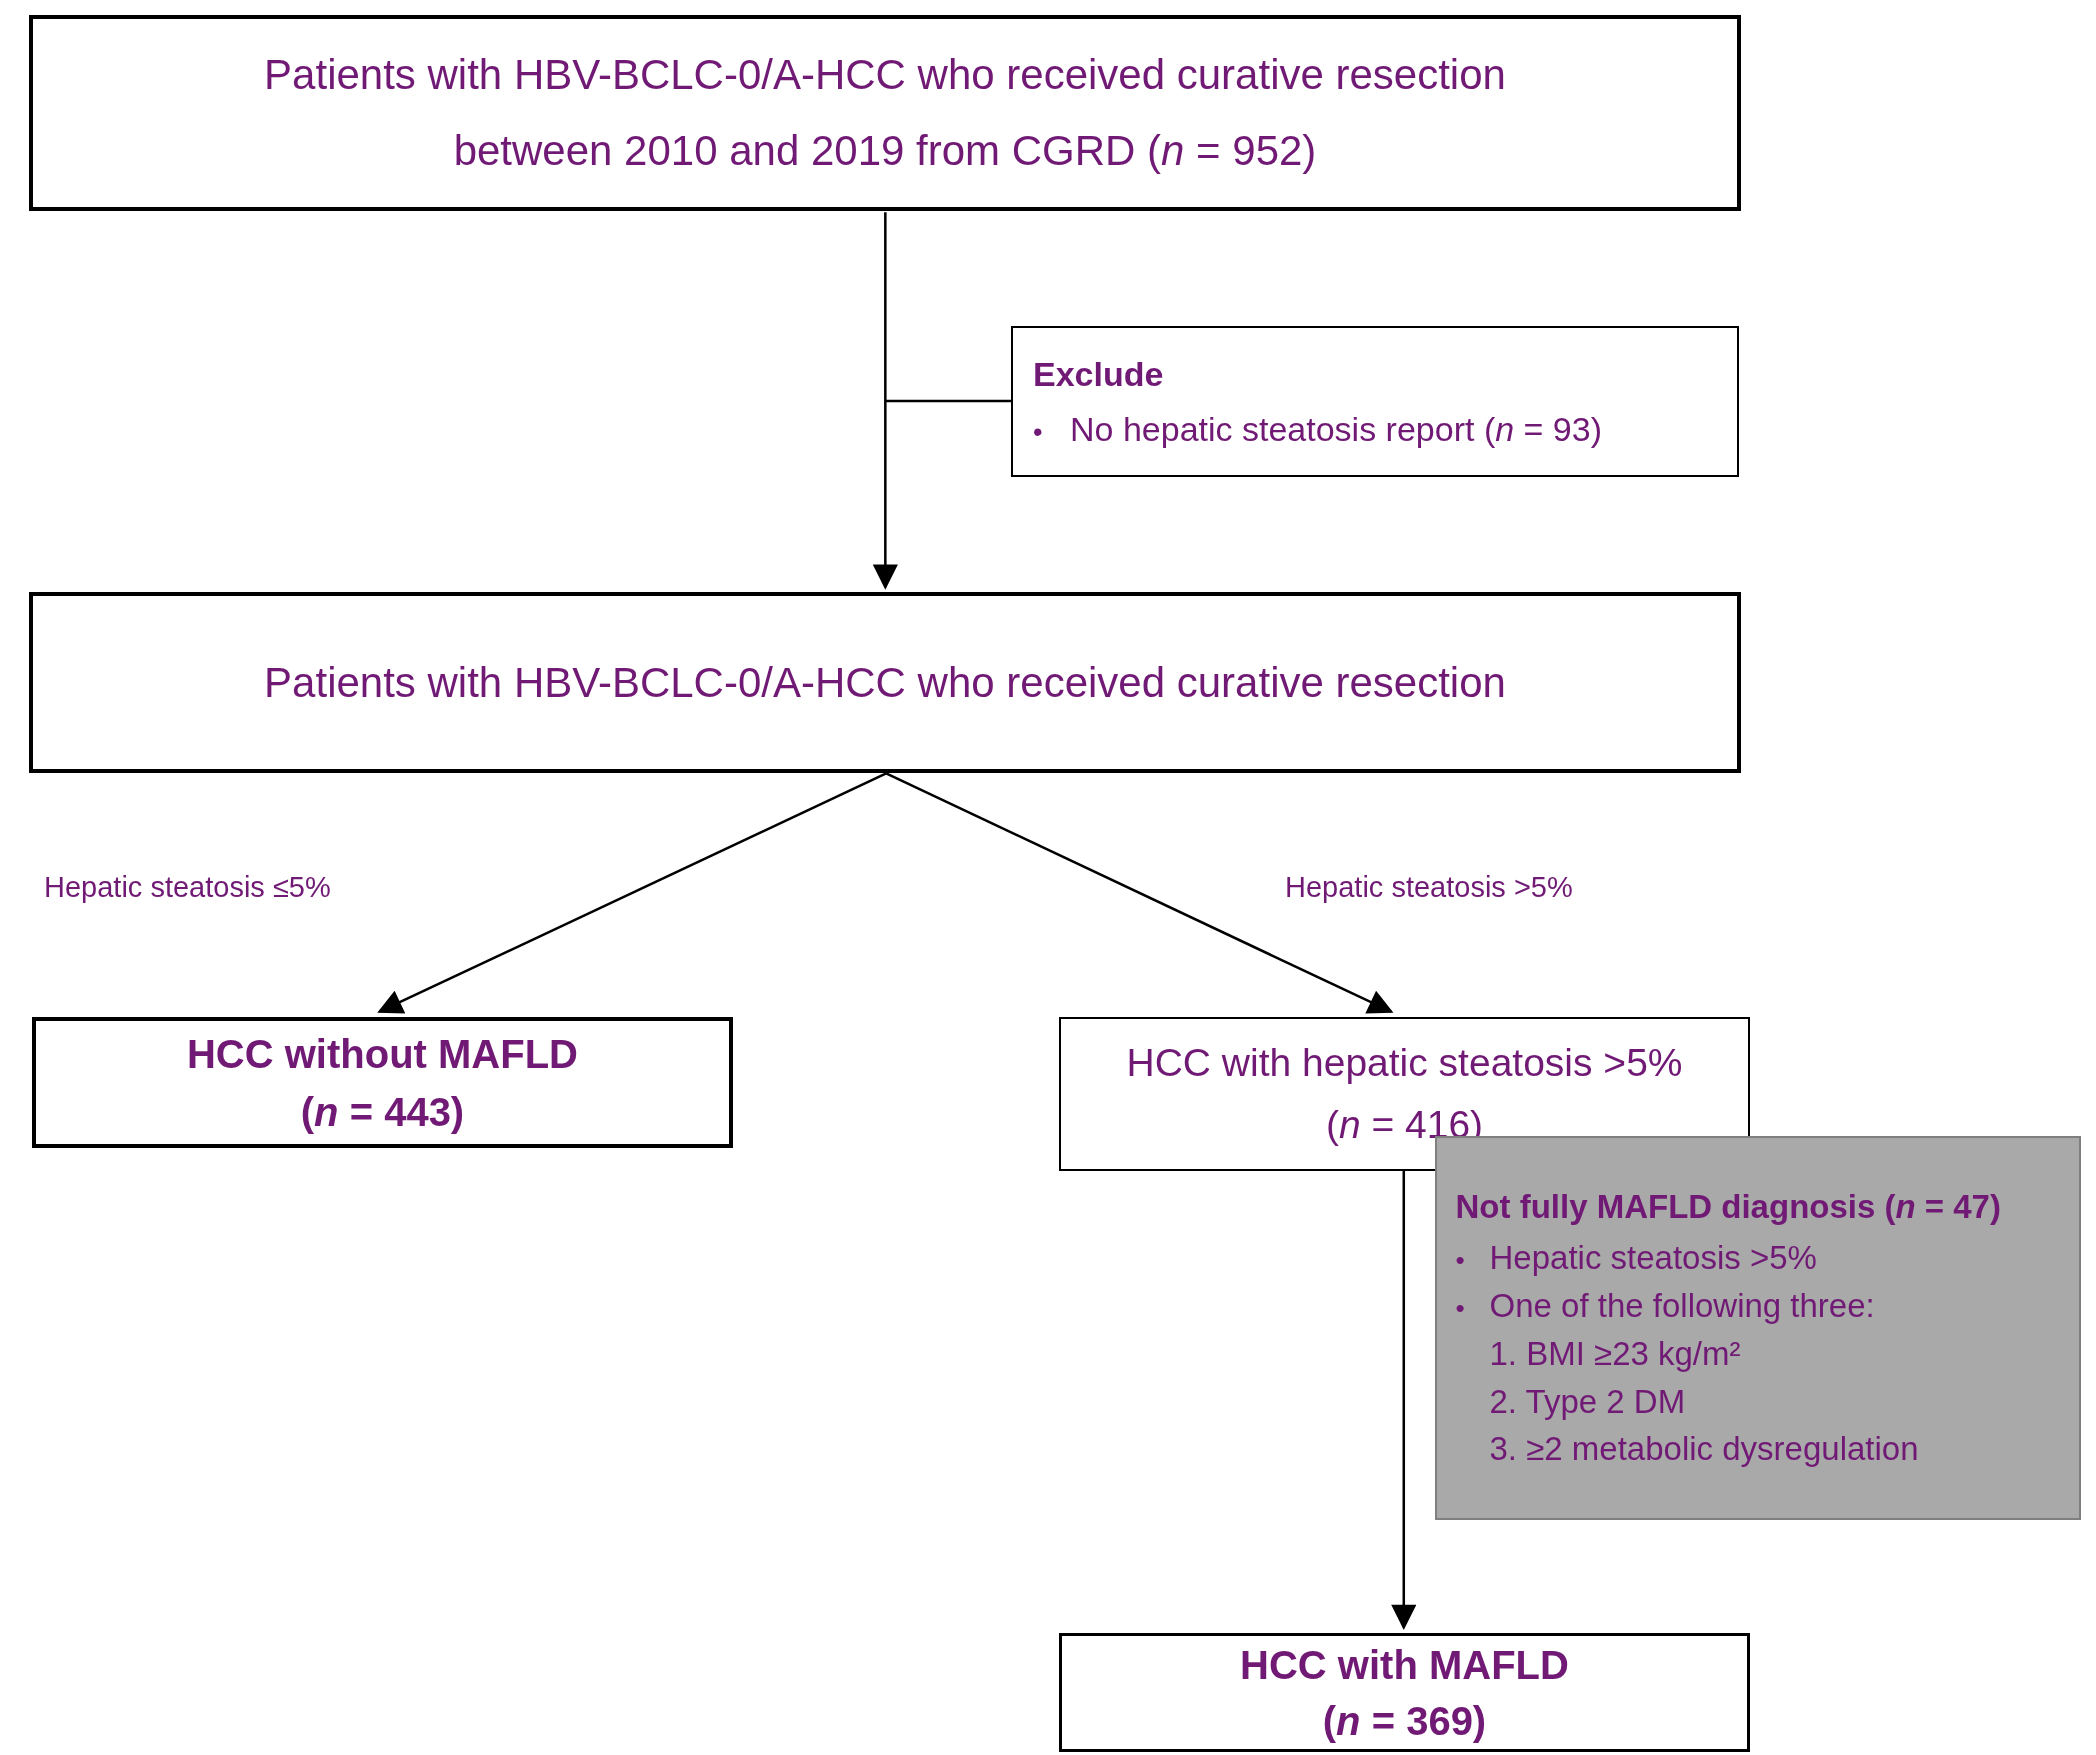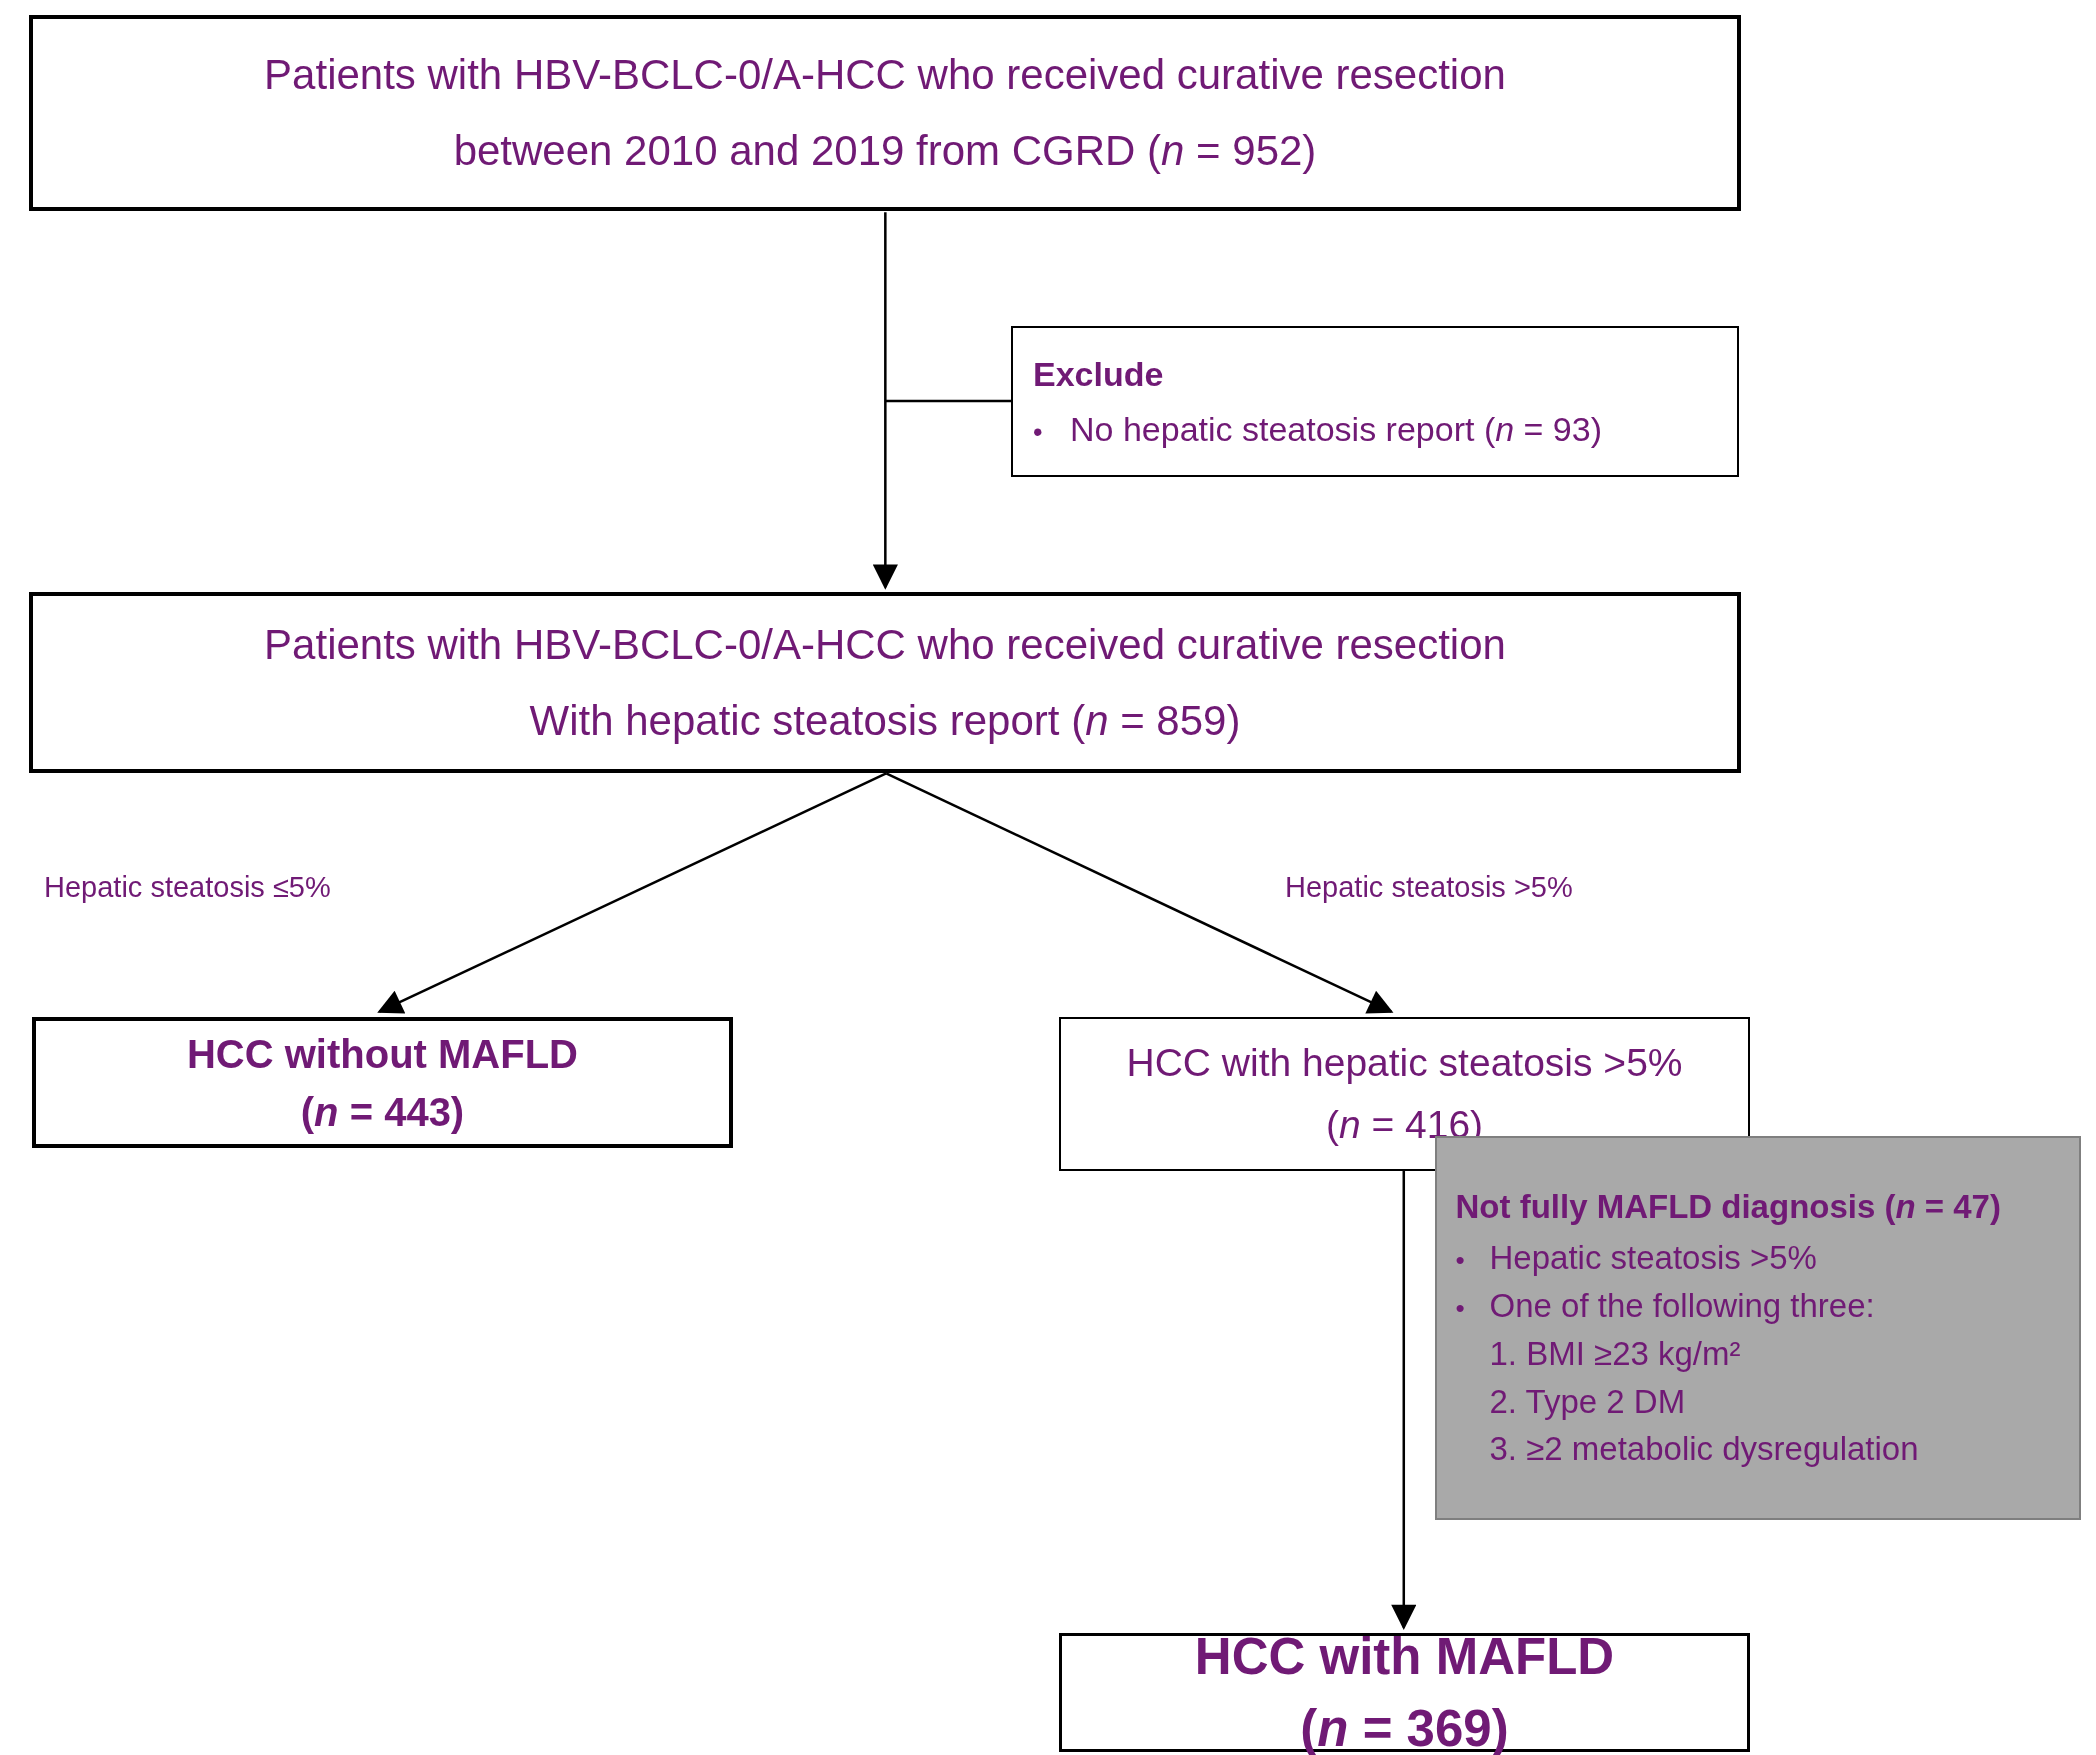--- a/index.html
+++ b/index.html
@@ -56,21 +56,21 @@
     border:2.5px solid #7f7f7f;
     align-items:flex-start; text-align:left;
     padding:13.4px 18.5px;
     font-size:33px; line-height:1.45;
     justify-content:center;
   }
   #box-gray .g-title { font-weight:bold; white-space:nowrap; margin-bottom:3.4px; }
   #box-gray .bullet-dot { width:34px; flex:0 0 34px; }
   #box-gray .num-row { margin-left:34px; }
 
-  #box-mafld { left:1059px; top:1633px; width:691px; height:119px; border-width:3.4px; font-weight:bold; font-size:51px; line-height:1.4; }
+  #box-mafld { left:1059px; top:1633px; width:691px; height:119px; border-width:3.4px; font-weight:bold; font-size:40px; line-height:1.4; }
 
   #label-left  { left:44px;  top:871px; }
   #label-right { left:1285px; top:871px; }
 
   i { font-style:italic; }
 </style>
 </head>
 <body>
 
 <div id="canvas">
@@ -96,21 +96,20 @@
   <div id="box-exclude" class="box">
     <div class="ex-title">Exclude</div>
     <div class="bullet-row">
       <span class="bullet-dot">•</span>
       <span>No hepatic steatosis report (<i>n</i> = 93)</span>
     </div>
   </div>
 
   <div id="box-report" class="box">
     <div class="line">Patients with HBV-BCLC-0/A-HCC who received curative resection</div>
-    <div class="line">With hepatic steatosis report (<i>n</i> = 859)</div>
   </div>
 
   <div id="label-left" class="branch-label">Hepatic steatosis ≤5%</div>
   <div id="label-right" class="branch-label">Hepatic steatosis &gt;5%</div>
 
   <div id="box-without" class="box">
     <div>HCC without MAFLD</div>
     <div>(<i>n</i> = 443)</div>
   </div>
 

